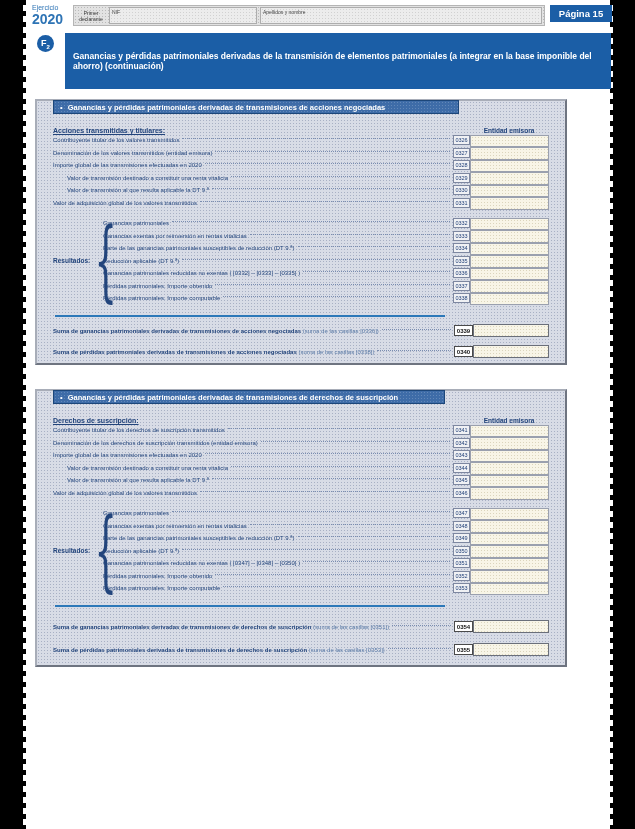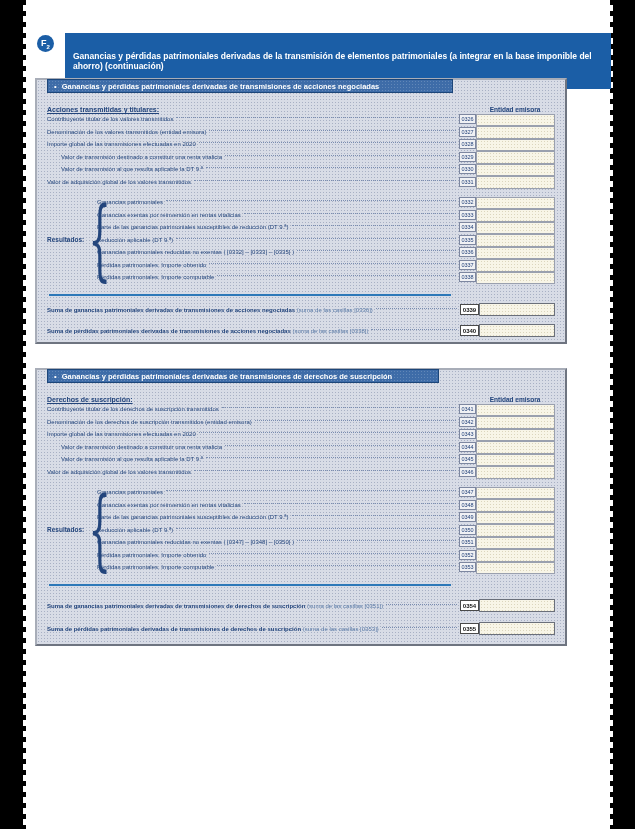--- a/index.html
+++ b/index.html
@@ -40,21 +40,21 @@
   .f2badge sub { font-size:6px; }
   .f2title { position:absolute; left:42px; top:0; width:546px; min-height:28px; background:#1b5ea6;
              color:#fff; font-size:8.5px; font-weight:bold; line-height:1.2; padding:18px 8px; }
 
   
   .panel { position:absolute; left:12px; width:532px;
            background-color:#d8dce6;
            background-image:radial-gradient(rgba(90,105,140,.38) .7px, transparent .8px);
            background-size:3px 3px;
            border:2px solid; border-color:#a8adb8 #6e7480 #6e7480 #a8adb8;
-           padding:0 10px; }
+           padding:0 16px;margin-top:21px; }
   .panel.p1 { top:78px; height:266px; }
   .panel.p2 { top:368px; height:278px; }
 
   .secbar { position:relative; top:-1px; left:0; height:14px; line-height:13px;
             background-color:#3e6ca8;
             background-image:radial-gradient(rgba(255,255,255,.18) .6px, transparent .7px);
             background-size:3px 3px;
             border:1px solid #1c4679; color:#fff; font-size:7.5px; font-weight:bold;
             padding:0 6px; white-space:nowrap; overflow:hidden; }
   .p1 .secbar { width:406px; } .p2 .secbar { width:392px; }
@@ -97,20 +97,36 @@
             background-size:3px 3px;
             border:1px solid #6a6f7a; }
 </style>
 </head>
 <body>
 
 <div class="page">
   <div class="perf left"></div>
   <div class="perf right"></div>
 
+  <div class="topbar">
+    <div class="ejercicio">
+      <div class="lab">Ejercicio</div>
+      <div class="year">2020</div>
+    </div>
+    <div class="declbox">
+      <div class="decllab">Primer declarante</div>
+      <div class="hfield nif">
+        <span class="flab">NIF</span>
+      </div>
+      <div class="hfield nom">
+        <span class="flab">Apellidos y nombre</span>
+      </div>
+    </div>
+    <div class="pagebadge">Página 15</div>
+  </div>
 
   <div class="f2row">
     <div class="f2badge"><span>F</span><sub>2</sub></div>
     <div class="f2title">Ganancias y pérdidas patrimoniales derivadas de la transmisión de elementos patrimoniales (a integrar en la base imponible del ahorro) (continuación)</div>
   </div>
 
   <div class="panel p1">
     <div class="secbar"><span class="bullet">•</span><span>Ganancias y pérdidas patrimoniales derivadas de transmisiones de acciones negociadas</span></div>
 
     <div class="grouphead">

